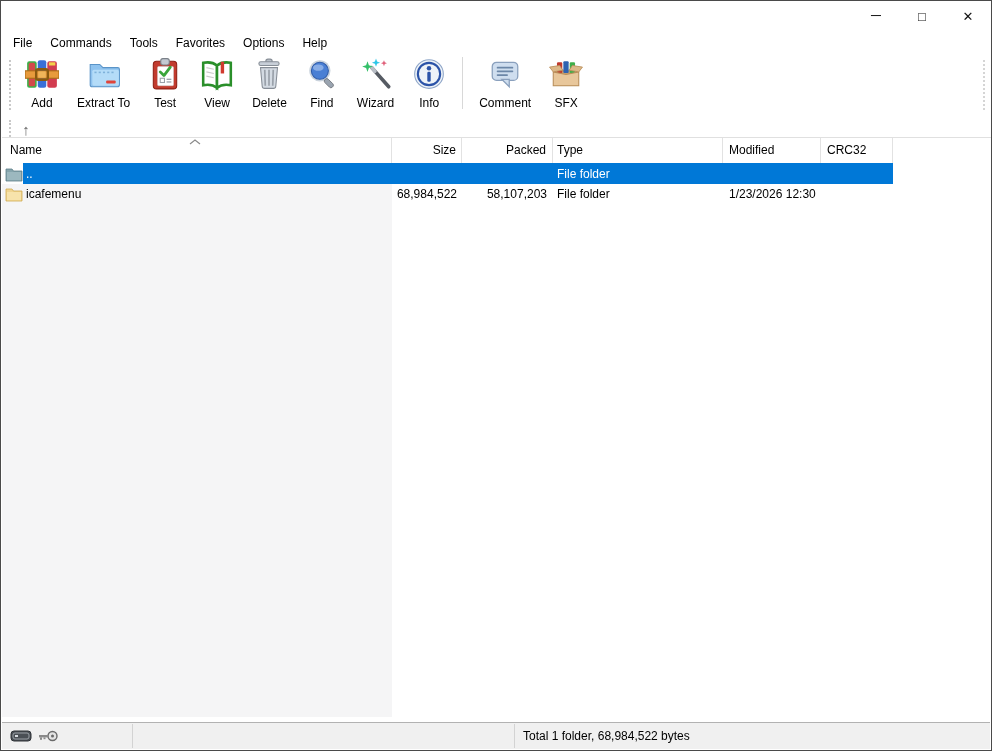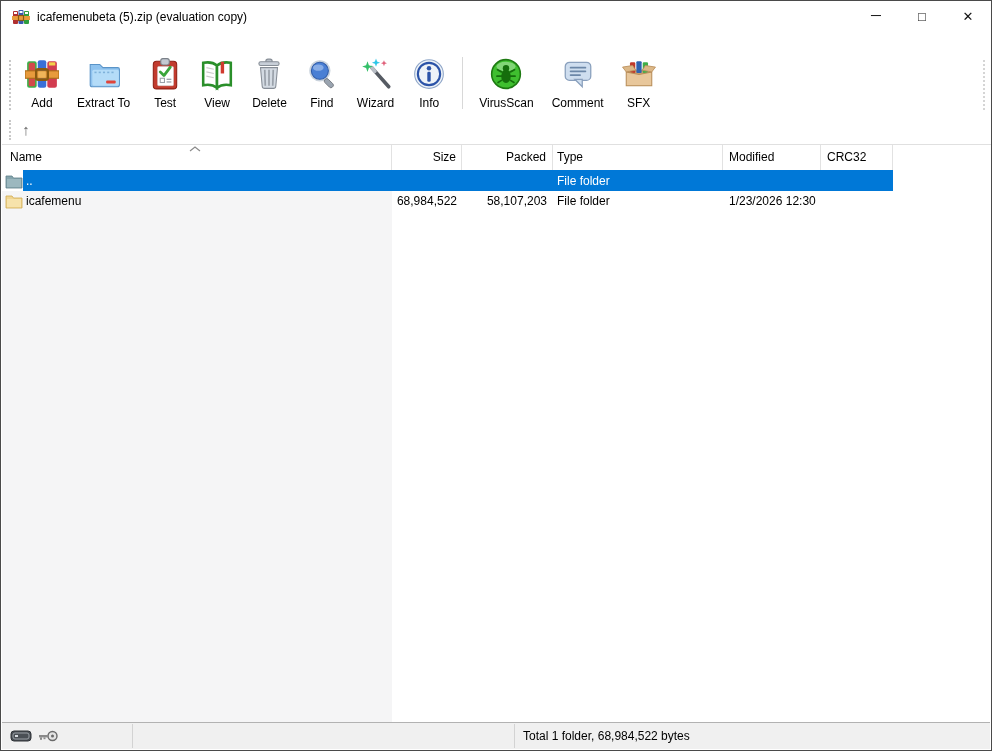--- a/index.html
+++ b/index.html
@@ -27,21 +27,21 @@
   .tb-grip-right { position:absolute; right:5px; top:6px; height:50px; border-left:2px dotted #d5d5d5; width:2px; }
   .tb-btn { display:flex; flex-direction:column; align-items:center; padding:3px 8px 0 8px; margin:0 1px; background:transparent; border:none; font-family:inherit; }
   .tb-btn svg { width:34px; height:34px; }
   .tb-btn .tb-label { font-size:12px; margin-top:5px; color:#000; white-space:nowrap; }
   .tb-sep { width:1px; background:#d8d8d8; height:52px; margin:3px 7px 0 7px; }
   
   .addressrow { position:absolute; left:1px; right:1px; top:115px; height:28px; background:#fff; }
   .addr-grip { position:absolute; left:7px; top:4px; height:20px; border-left:2px dotted #c9c9c9; width:2px; }
   .up-btn { position:absolute; left:12px; top:2px; width:24px; height:24px; border:none; background:transparent; color:#6a6a6a; font-size:15px; line-height:24px; text-align:center; font-family:inherit; }
   
-  .listarea { position:absolute; left:1px; top:143px; width:990px; height:580px; background:#fff; border-top:1px solid #e0e0e0; }
+  .listarea { position:absolute; left:1px; top:136px; width:990px; height:580px; background:#fff; border-top:1px solid #e0e0e0; }
   .lheader { position:relative; display:flex; height:25px; }
   .hcell { height:25px; line-height:25px; font-size:12px; border-right:1px solid #e2e2e2; overflow:hidden; white-space:nowrap; }
   .hcell.a-right { text-align:right; }
   .sort-caret { position:absolute; top:1px; pointer-events:none; }
   .gray-strip { position:absolute; left:0; top:46px; width:390px; bottom:0; background:#f5f5f6; }
   .lrows { position:relative; }
   .lrow { position:relative; display:flex; width:891px; font-size:12px; }
   .lrow .cell { overflow:hidden; white-space:nowrap; display:flex; align-items:center; }
   .lrow .a-right { justify-content:flex-end; }
   .c-name  .nm { margin-left:3px; }
@@ -189,40 +189,47 @@
       <circle cx="15.5" cy="8" r="1.5" fill="#6a6a6a"></circle>
       <rect x="2" y="7" width="9.5" height="2.4" fill="#8a8a8a"></rect>
       <rect x="3" y="9.4" width="2" height="2.4" fill="#8a8a8a"></rect>
       <rect x="6.5" y="9.4" width="2" height="1.8" fill="#8a8a8a"></rect>
     </symbol>
   </defs>
 </svg>
 
 <div class="window">
 
-  <div class="titlebar">
-    <svg class="app-icon">
-        <use href="#sym-winrar-logo"></use>
-      </svg>
-    <span class="title-text">icafemenubeta (5).zip (evaluation copy)</span>
-  </div>
   <div class="win-controls" id="win-controls">
     <div class="win-btn min">
         <span>─</span>
       </div>
 
     <div class="win-btn max">
         <span>□</span>
       </div>
 
     <div class="win-btn cls">
         <span>✕</span>
       </div>
   </div>
 
+  <div class="menubar" id="menubar">
+    <div class="menu-item">File</div>
+
+    <div class="menu-item">Commands</div>
+
+    <div class="menu-item">Tools</div>
+
+    <div class="menu-item">Favorites</div>
+
+    <div class="menu-item">Options</div>
+
+    <div class="menu-item">Help</div>
+  </div>
 
   <div class="toolbar" id="toolbar">
     <div class="tb-grip"></div>
     <div class="tb-grip-right"></div>
 
     <button class="tb-btn">
       <svg>
           <use href="#sym-add-archive"></use>
         </svg>
       <span class="tb-label">Add</span>
@@ -270,26 +277,20 @@
       <span class="tb-label">Wizard</span>
     </button>
 
     <button class="tb-btn">
       <svg>
           <use href="#sym-info"></use>
         </svg>
       <span class="tb-label">Info</span>
     </button>
   <div class="tb-sep"></div>
-    <button class="tb-btn">
-      <svg>
-          <use href="#sym-virus-scan"></use>
-        </svg>
-      <span class="tb-label">VirusScan</span>
-    </button>
 
     <button class="tb-btn">
       <svg>
           <use href="#sym-comment"></use>
         </svg>
       <span class="tb-label">Comment</span>
     </button>
 
     <button class="tb-btn">
       <svg>

